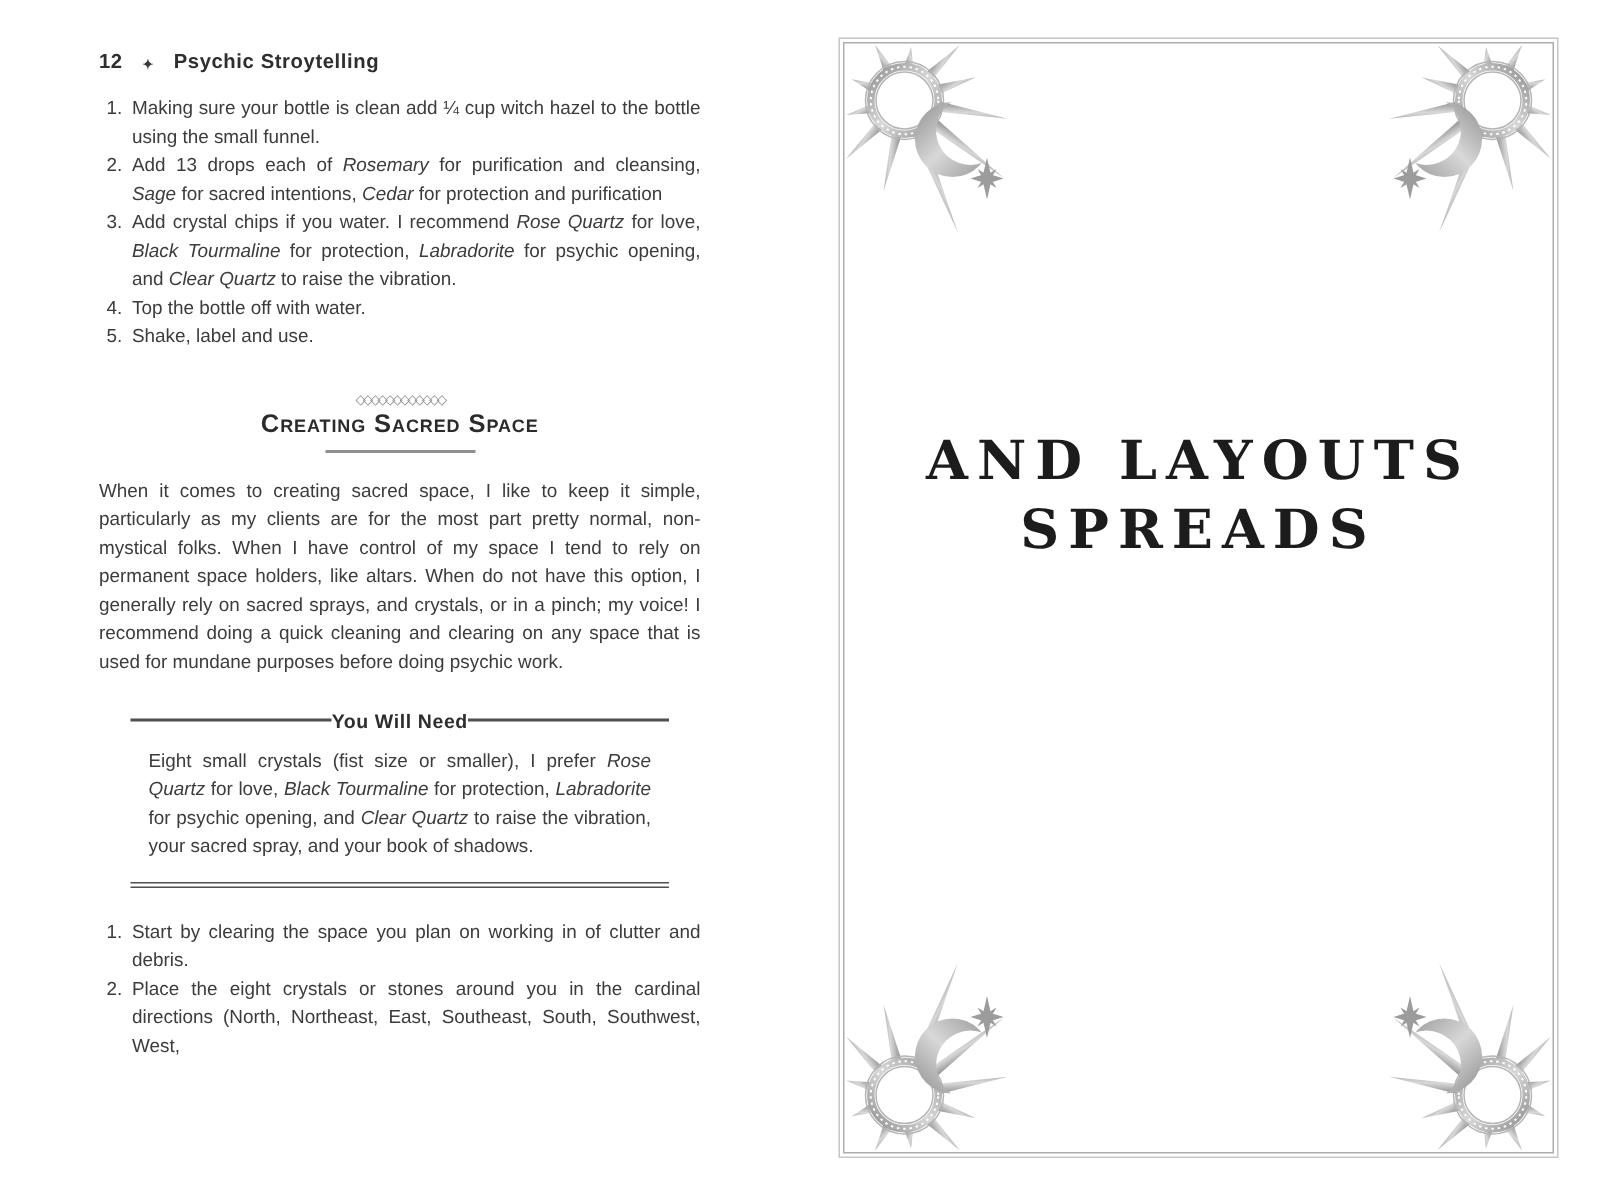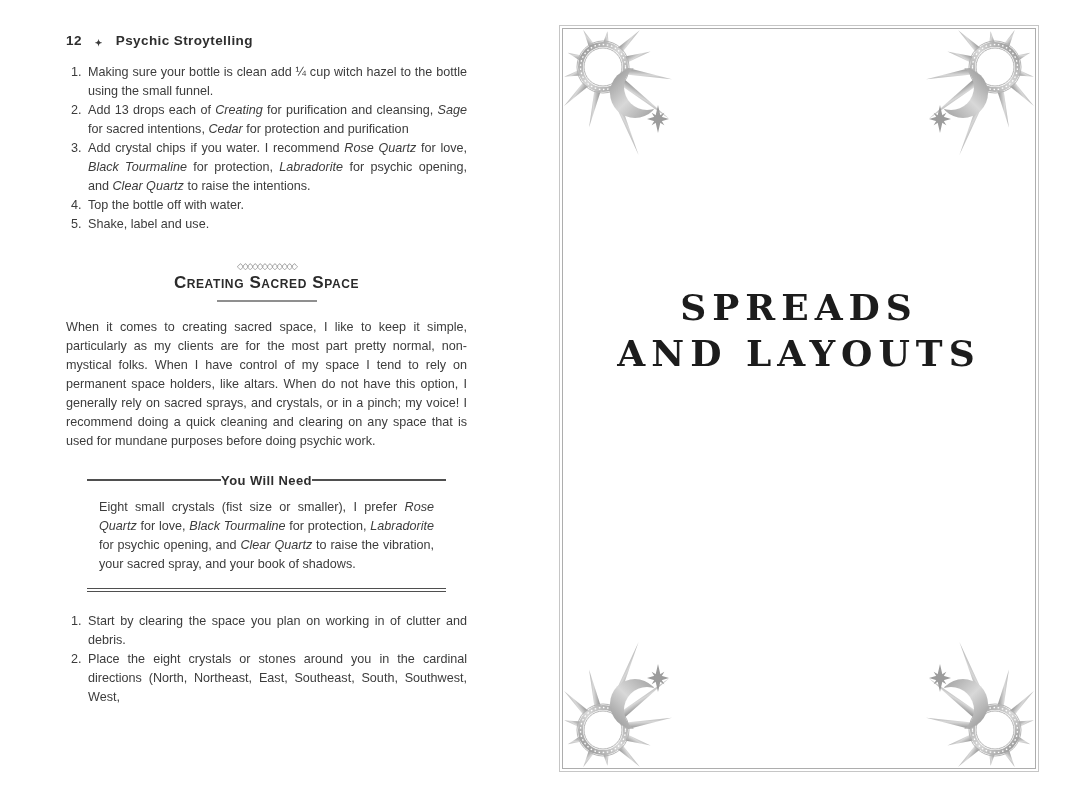--- a/index.html
+++ b/index.html
@@ -114,25 +114,25 @@
       <span>Psychic Stroytelling</span>
     </div>
 
     <ol class="steps">
       <li>
         <span class="num">1.</span>
         <span class="txt"><span>Making sure your bottle is clean add ¼ cup witch hazel to the bottle using the small funnel.</span></span>
         </li>
       <li>
         <span class="num">2.</span>
-        <span class="txt"><span>Add 13 drops each of </span><i>Creating</i><span> for purification and cleansing, </span><i>Sage</i><span> for sacred intentions, </span><i>Cedar</i><span> for protection and purification</span></span>
+        <span class="txt"><span>Add 13 drops each of </span><i>Rosemary</i><span> for purification and cleansing, </span><i>Sage</i><span> for sacred intentions, </span><i>Cedar</i><span> for protection and purification</span></span>
         </li>
       <li>
         <span class="num">3.</span>
-        <span class="txt"><span>Add crystal chips if you water. I recommend </span><i>Rose Quartz</i><span> for love, </span><i>Black Tourmaline</i><span> for protection, </span><i>Labradorite</i><span> for psychic opening, and </span><i>Clear Quartz</i><span> to raise the intentions.</span></span>
+        <span class="txt"><span>Add crystal chips if you water. I recommend </span><i>Rose Quartz</i><span> for love, </span><i>Black Tourmaline</i><span> for protection, </span><i>Labradorite</i><span> for psychic opening, and </span><i>Clear Quartz</i><span> to raise the vibration.</span></span>
         </li>
       <li>
         <span class="num">4.</span>
         <span class="txt"><span>Top the bottle off with water.</span></span>
         </li>
       <li>
         <span class="num">5.</span>
         <span class="txt"><span>Shake, label and use.</span></span>
         </li>
     </ol>
@@ -178,21 +178,21 @@
             <use href="#cornerOrnament"></use>
           </svg>
         <svg class="corner c-bl" viewBox="0 0 150 150">
             <use href="#cornerOrnament"></use>
           </svg>
         <svg class="corner c-br" viewBox="0 0 150 150">
             <use href="#cornerOrnament"></use>
           </svg>
 
         <div class="chapter-title">
+          <div>AND LAYOUTS</div>
           <div>SPREADS</div>
-          <div>AND LAYOUTS</div>
         </div>
 
       </div>
     </div>
   </div>
 
 </div>
 
 </body></html>

